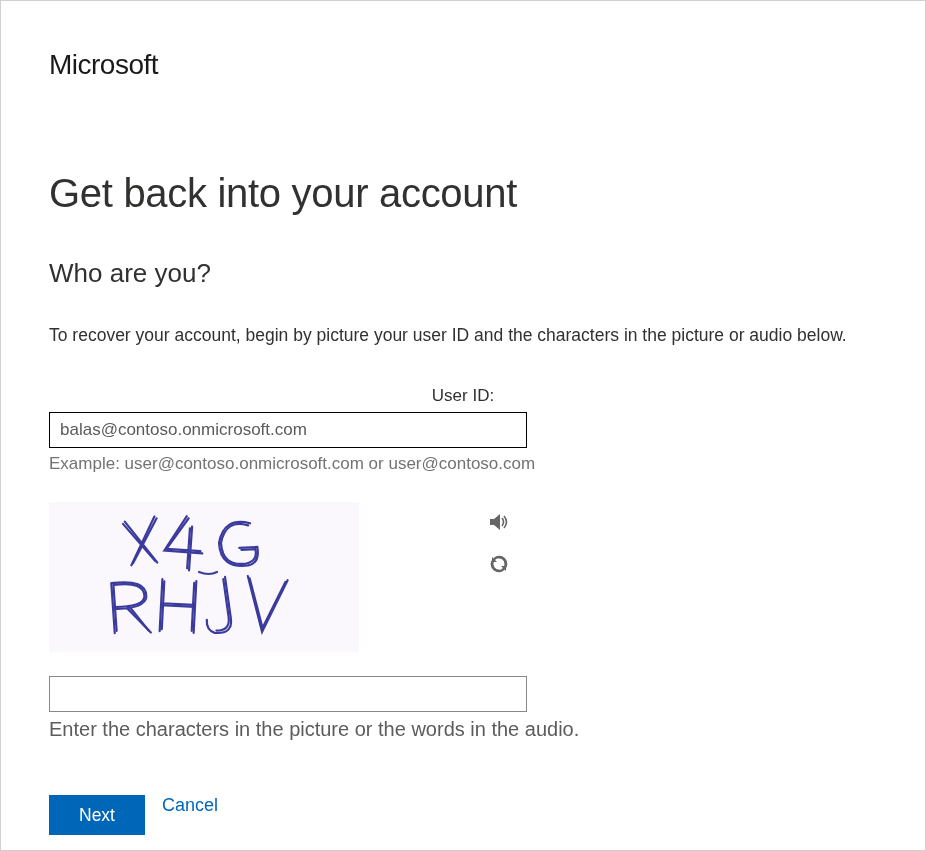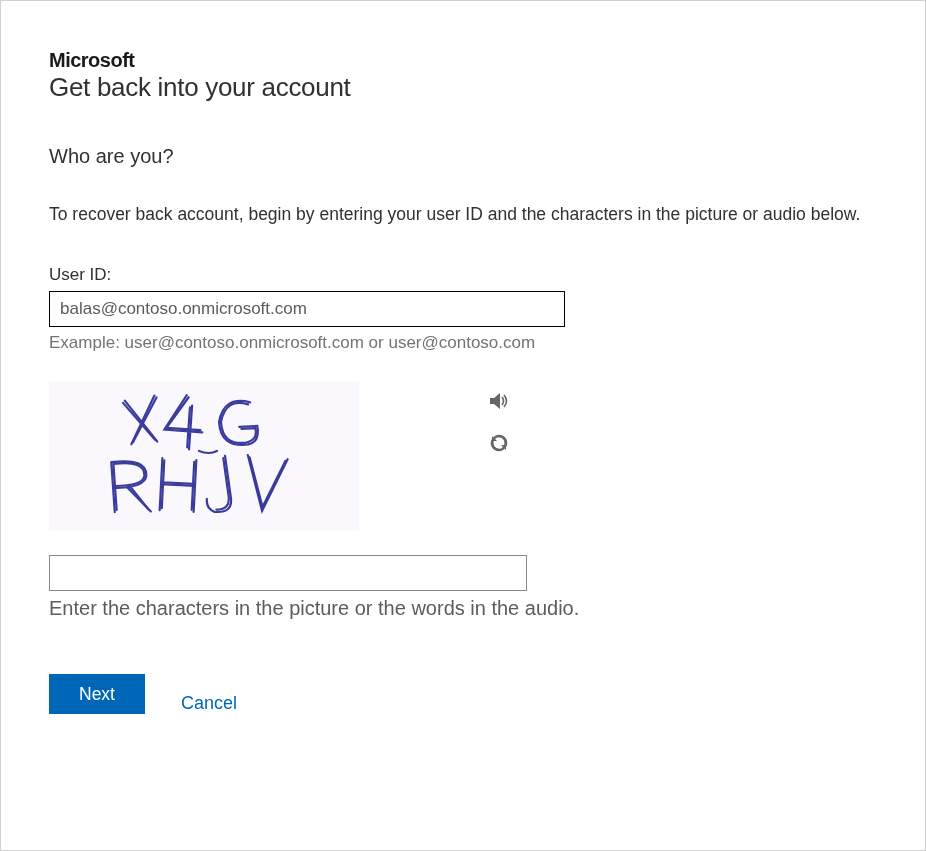--- a/index.html
+++ b/index.html
@@ -11,52 +11,54 @@
       font-family: 'Segoe UI', Tahoma, Geneva, Verdana, sans-serif;
       background: #ffffff;
       color: #323130;
       width: 926px;
       height: 851px;
       border: 1px solid #d0d0d0;
       padding: 48px 48px 40px 48px;
       position: relative;
     }
     .logo {
-      font-size: 20px;
-      font-weight: 700;
+      font-size: 28px;
+      font-weight: 400;
       color: #1a1a1a;
       letter-spacing: -0.5px;
+      margin-bottom: 90px;
     }
     .page-title {
-      font-size: 26px;
+      font-size: 40px;
       font-weight: 300;
       color: #323130;
       margin-bottom: 42px;
       letter-spacing: -0.3px;
     }
     .subheading {
-      font-size: 20px;
+      font-size: 26px;
       font-weight: 300;
       color: #323130;
       margin-bottom: 34px;
     }
     .instructions {
       font-size: 17.5px;
       color: #323130;
       font-weight: 400;
       margin-bottom: 38px;
       line-height: 1.4;
     }
     .field-label {
       font-size: 17px;
       color: #323130;
       margin-bottom: 6px;
+      text-align: center;
     }
     .user-id-input {
-      width: 516px;
+      width: 478px;
       height: 36px;
       border: 1.5px solid #000000;
       padding: 6px 10px;
       font-size: 17px;
       color: #5b5b5b;
       font-family: inherit;
       outline: none;
       margin-bottom: 6px;
     }
     .example-text {
@@ -108,22 +110,22 @@
       outline: none;
       margin-bottom: 6px;
     }
     .captcha-help {
       font-size: 20px;
       color: #5c5c5c;
       margin-bottom: 54px;
     }
     .button-row {
       display: flex;
-      align-items: flex-end;
-      gap: 36px;
+      align-items: flex-start;
+      gap: 17px;
     }
     .next-button {
       background: #0067b8;
       color: #ffffff;
       border: none;
       font-size: 17.5px;
       font-weight: 400;
       padding: 10px 24px;
       cursor: pointer;
       font-family: inherit;
@@ -141,21 +143,21 @@
 <body>
 
 
 
 <div class="logo">Microsoft</div>
 
 <h1 class="page-title">Get back into your account</h1>
 
 <h2 class="subheading">Who are you?</h2>
 
-<p class="instructions">To recover back account, begin by entering your user ID and the characters in the picture or audio below.</p>
+<p class="instructions">To recover your account, begin by picture your user ID and the characters in the picture or audio below.</p>
 
 <div class="field-label">User ID:</div>
 <input type="text" class="user-id-input" value="balas@contoso.onmicrosoft.com" style="">
 <div class="example-text">Example: user@contoso.onmicrosoft.com or user@contoso.com</div>
 
 <div class="captcha-row">
   <div class="captcha-image">
     <svg class="captcha-svg" viewBox="0 0 310 150" xmlns="http://www.w3.org/2000/svg">
       <g fill="none" stroke="#3b3b9e" stroke-width="2.2" stroke-linecap="round">
 

